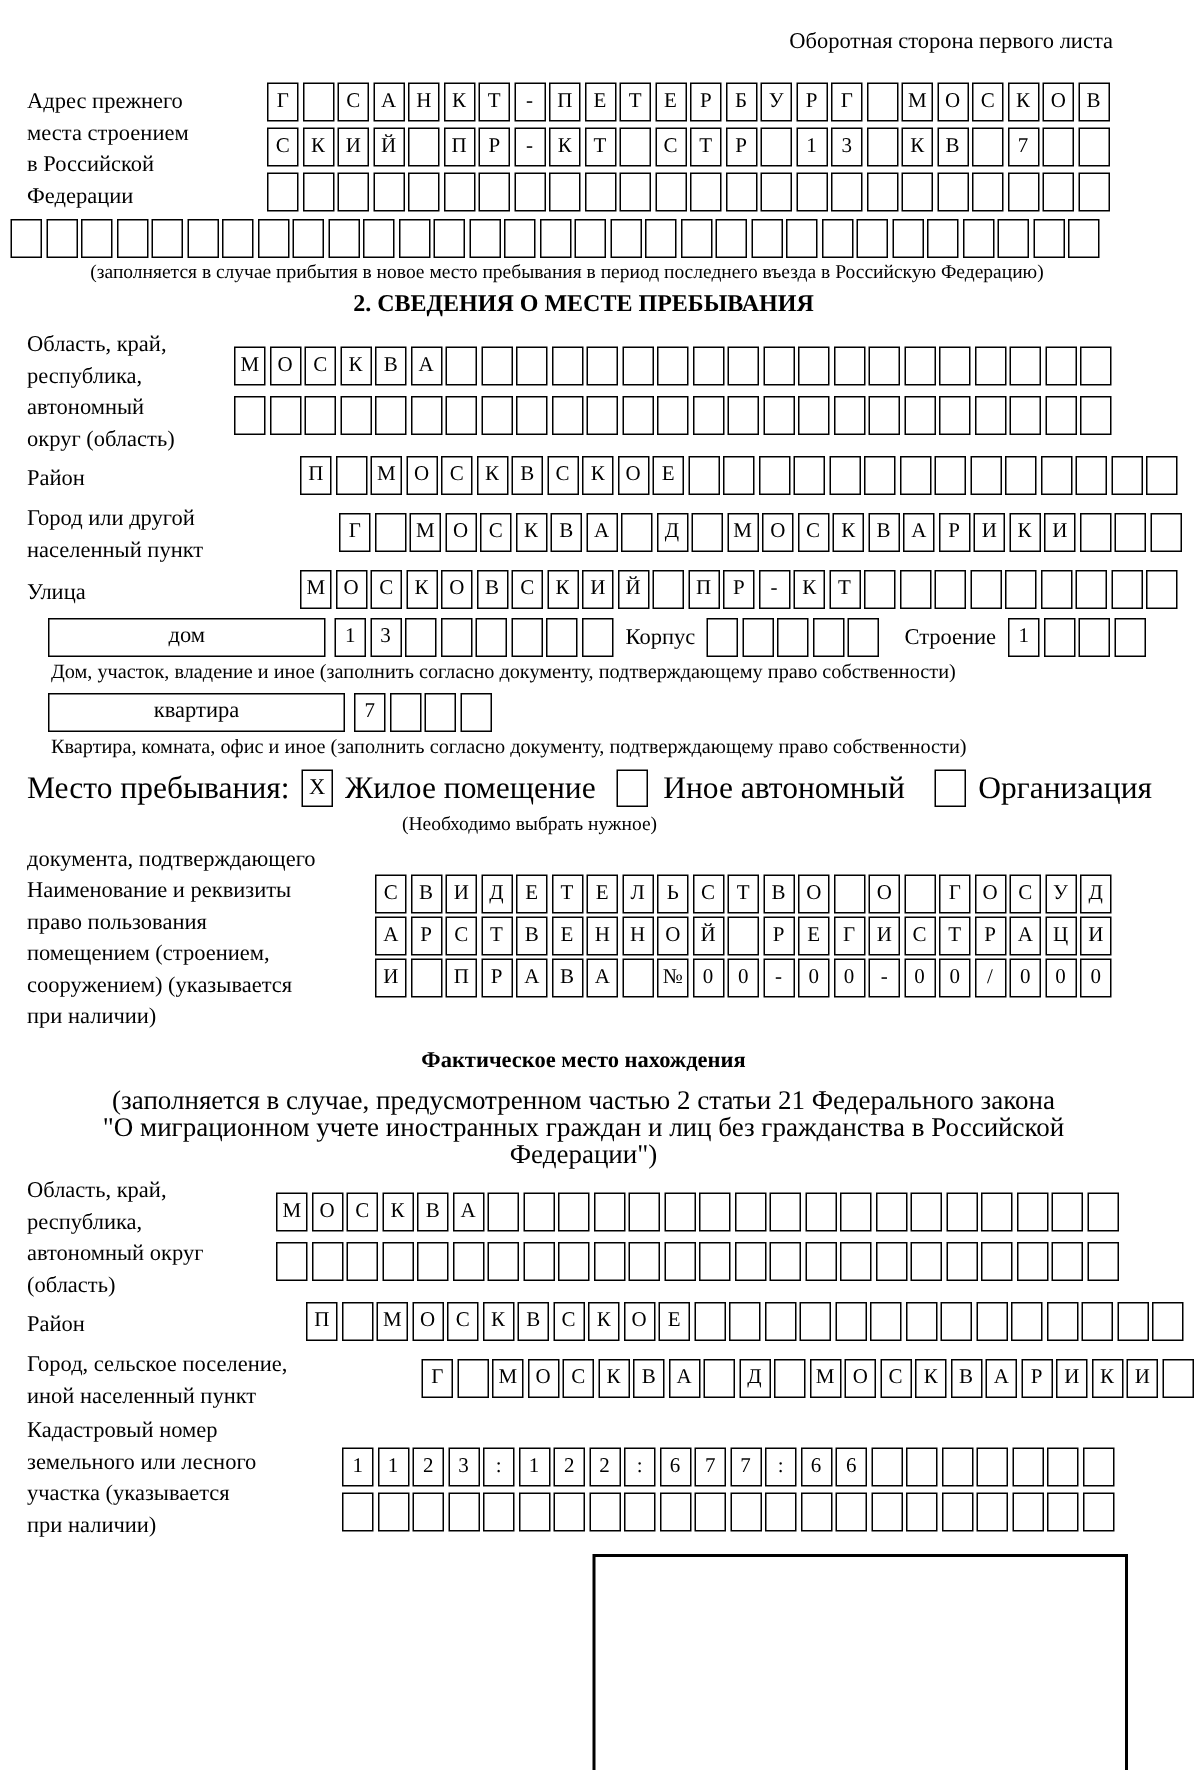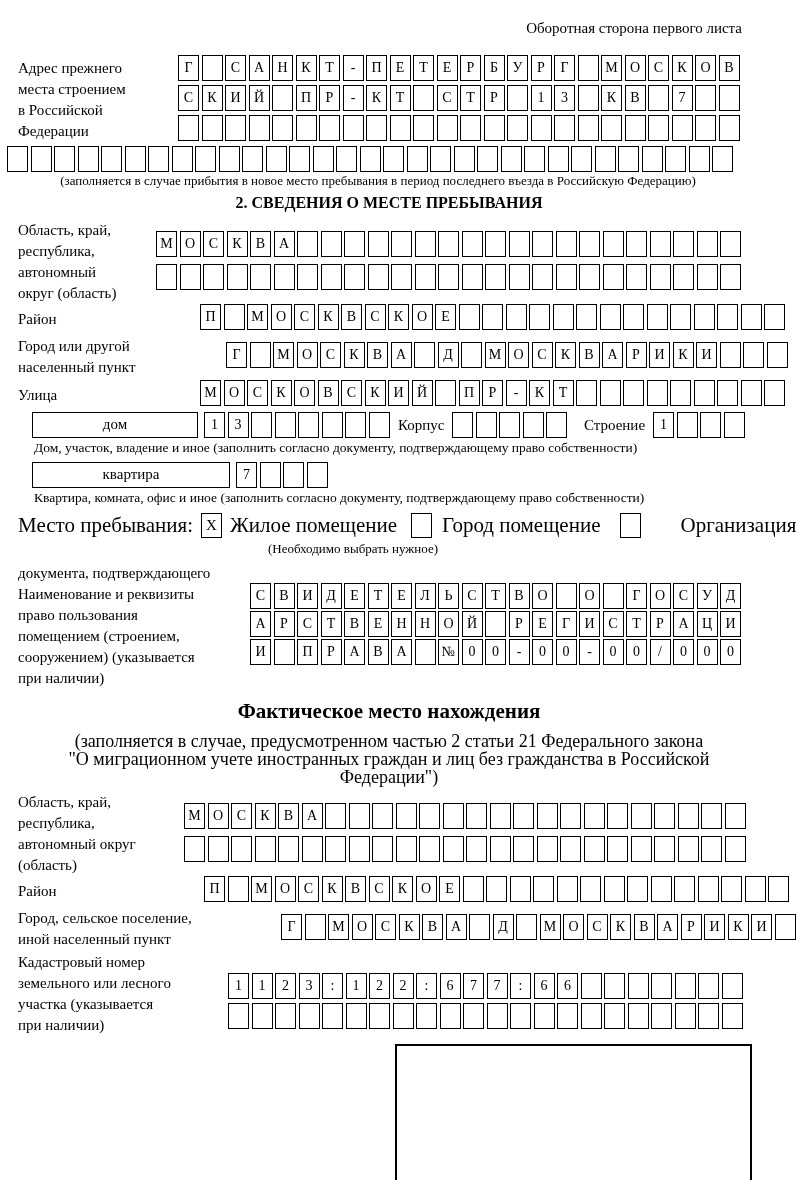--- a/index.html
+++ b/index.html
@@ -20,25 +20,25 @@
           vertical-align:top; background:#fff; }
   .gaprow { margin-bottom:7px; }
 
   .fullrow { margin-left:-11px; margin-top:1px; margin-bottom:1px; }
 
   .caption { font-size:13px; line-height:16px; }
   .center { text-align:center; padding-right:62px; margin-bottom:5px; }
   .leftcap { margin:1px 0 6px 16px; font-size:13.5px; }
 
   .sec-title { text-align:center; font-weight:bold; font-size:16px; padding-right:40px; margin:4px 0 8px 0; }
-  .sub-title { text-align:center; font-weight:bold; font-size:21px; padding-right:40px; margin:10px 0 8px 0; }
+  .sub-title { text-align:center; font-weight:bold; font-size:15px; padding-right:40px; margin:10px 0 8px 0; }
 
   .inline-row { display:flex; align-items:flex-start; height:26px; margin-bottom:2px; }
   .wbox { border:1.5px solid #000; height:26px; text-align:center; line-height:23px; font-size:15px; flex:none; }
-  .dombox { width:166px; margin-left:14px; margin-right:6px; }
+  .dombox { width:185px; margin-left:14px; margin-right:6px; }
   .kvbox  { width:198px; margin-left:14px; margin-right:6px; }
   .inline-label { font-size:15px; line-height:26px; flex:none; }
 
   .stay-row { display:flex; align-items:center; height:26px; margin-top:6px; }
   .chk { display:inline-block; width:21px; height:25px; border:1.5px solid #000;
          text-align:center; font-size:15px; line-height:22px; flex:none; }
   .stay-label { font-size:21px; flex:none; }
   .hint { margin-left:170px; width:330px; text-align:center; font-size:13px; margin-top:3px; margin-bottom:6px; }
 
   .cap2 { text-align:center; padding-right:40px; font-size:18px; line-height:18px; margin-bottom:6px; }
@@ -117,23 +117,23 @@
     <div class="wbox kvbox">квартира</div>
     <div class="cellrow"><span class="cell">7</span><span class="cell"></span><span class="cell"></span><span class="cell"></span></div>
   </div>
   <div class="leftcap">Квартира, комната, офис и иное (заполнить согласно документу, подтверждающему право собственности)</div>
 
   <div class="stay-row">
     <div class="stay-label">Место пребывания:</div>
     <div class="chk" style="margin-left:8px;">X</div>
     <div class="stay-label" style="margin-left:8px;">Жилое помещение</div>
     <div class="chk" style="margin-left:14px;"></div>
-    <div class="stay-label" style="margin-left:10px;">Город помещение</div>
+    <div class="stay-label" style="margin-left:10px;">Иное автономный</div>
     <div class="chk" style="margin-left:20px;"></div>
-    <div class="stay-label" style="margin-left:39px;">Организация</div>
+    <div class="stay-label" style="margin-left:8px;">Организация</div>
   </div>
   <div class="hint">(Необходимо выбрать нужное)</div>
 
   <div class="field">
     <div class="label w232">
         <div>документа, подтверждающего</div>
         <div>Наименование и реквизиты</div>
         <div>право пользования</div>
         <div>помещением (строением,</div>
         <div>сооружением) (указывается</div>

